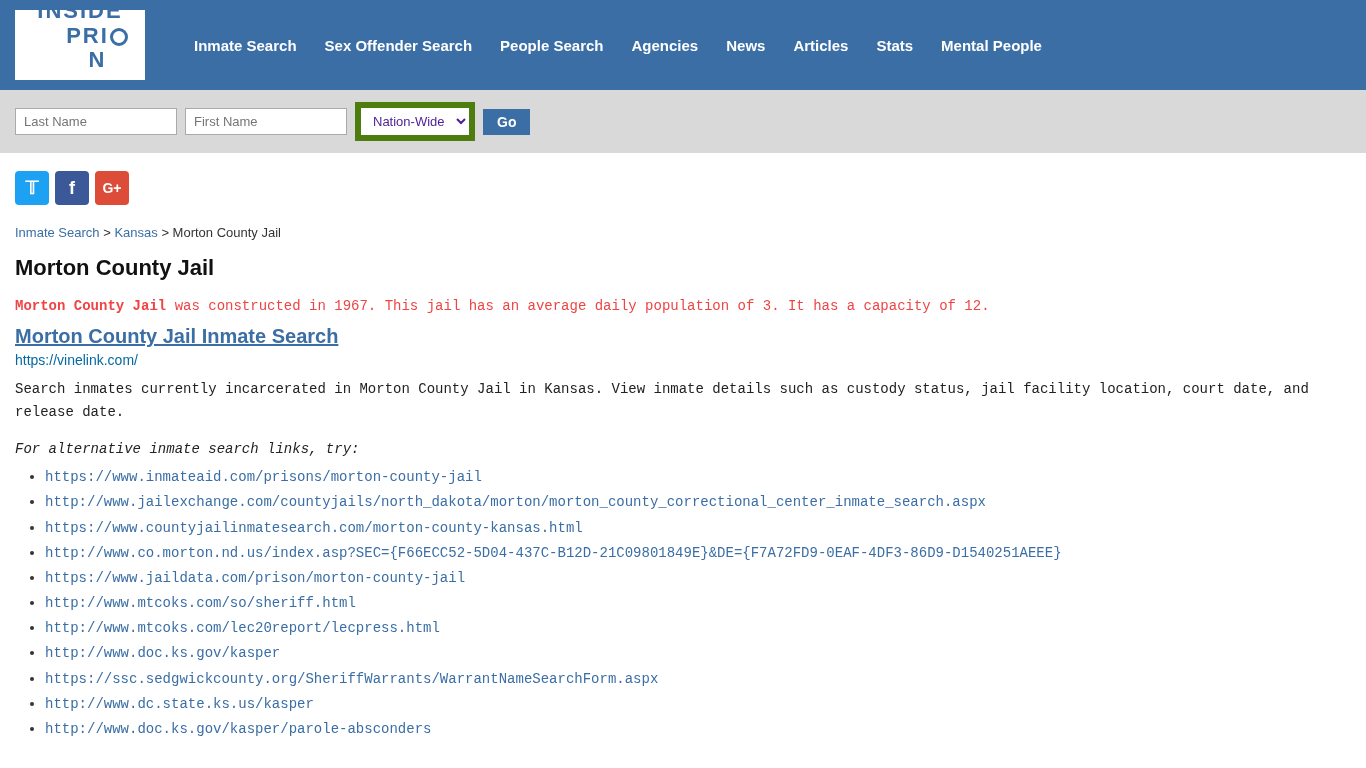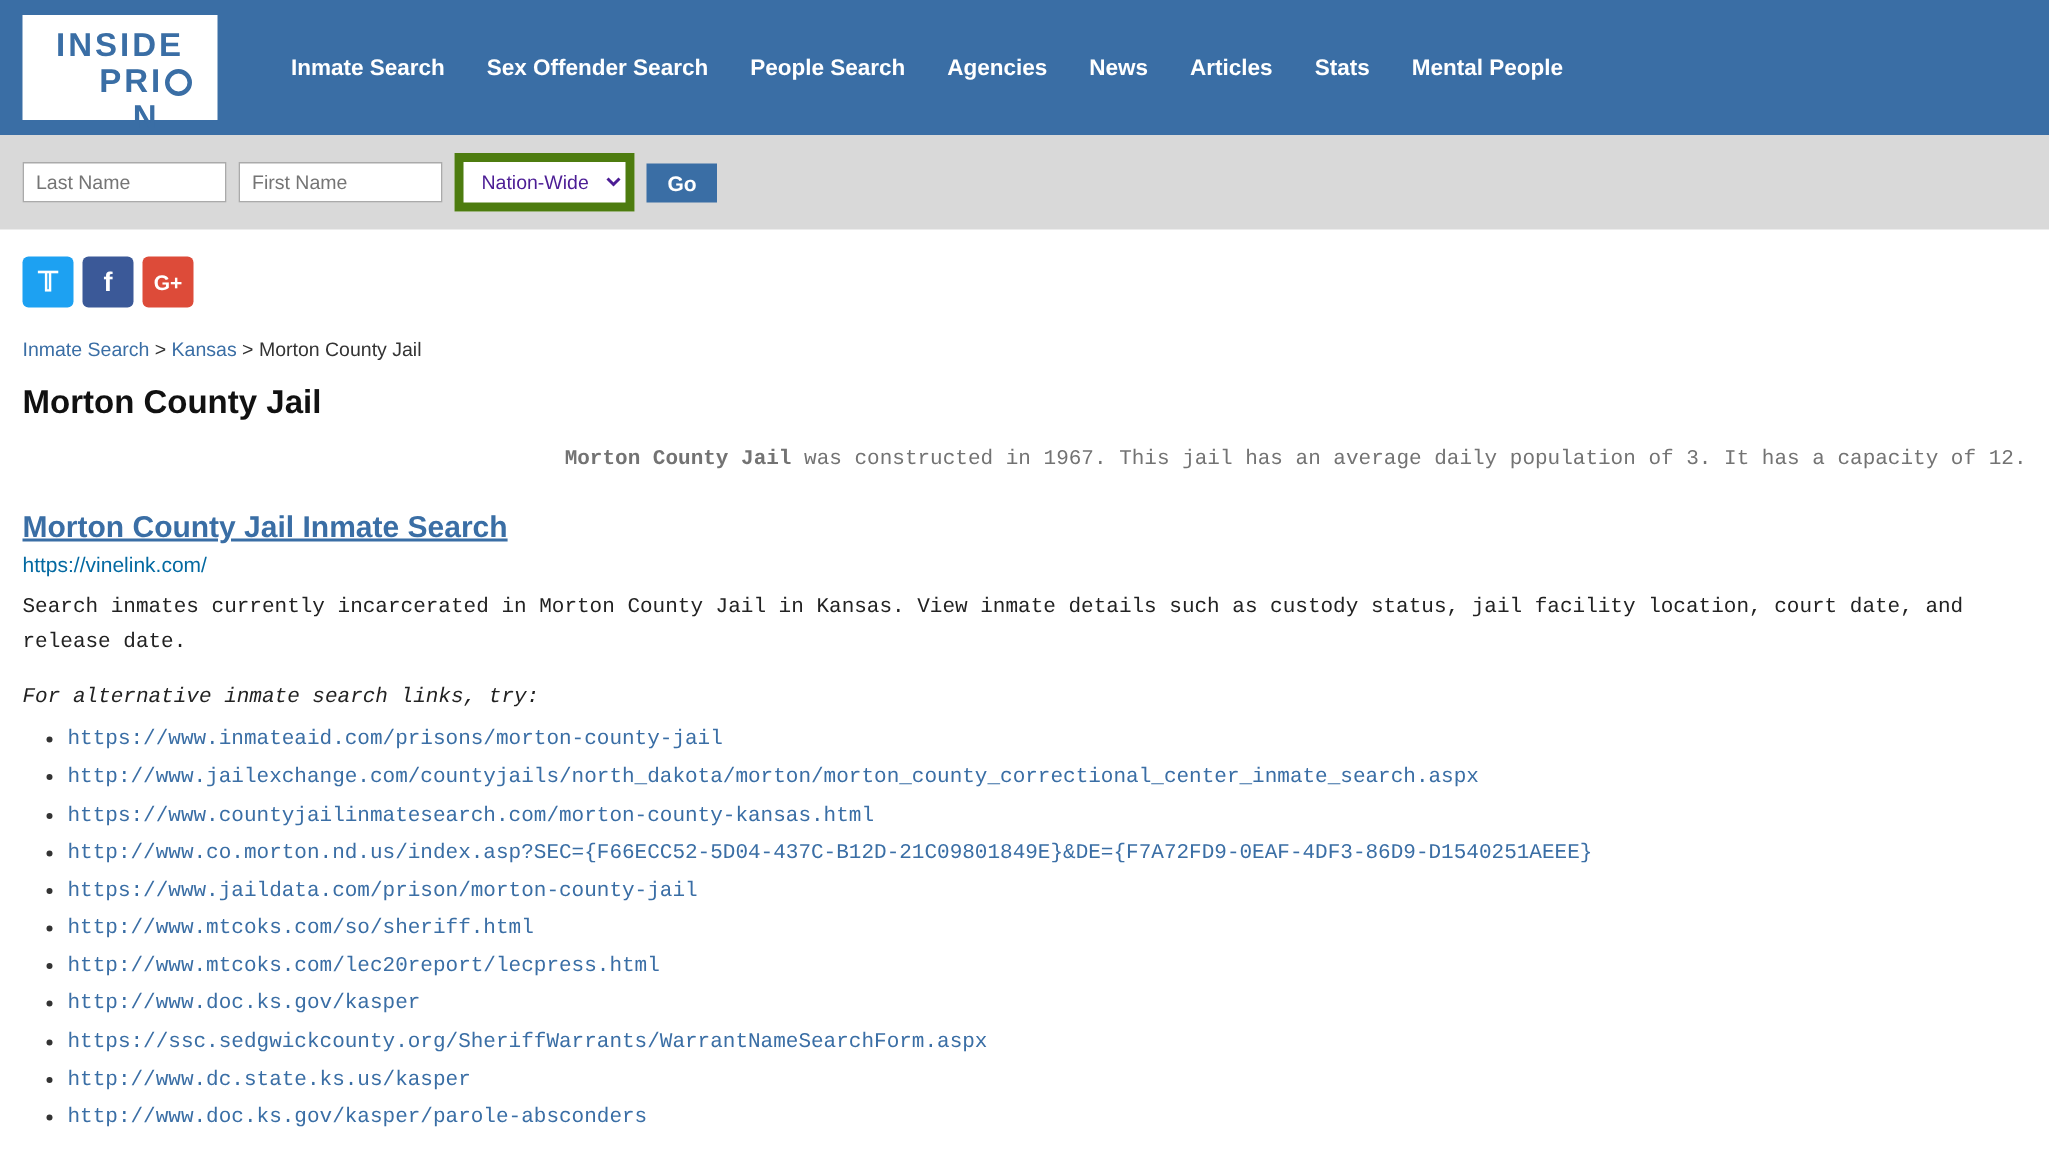--- a/index.html
+++ b/index.html
@@ -11,21 +11,21 @@
       padding: 0;
       display: flex;
       align-items: center;
       height: 90px;
     }
     .logo-area {
       background: #fff;
       margin: 10px 15px;
       padding: 8px 10px;
       display: flex;
-      align-items: flex-start;
+      align-items: flex-end;
       justify-content: center;
       width: 130px;
       height: 70px;
       flex-shrink: 0;
     }
     .logo-text {
       text-align: center;
       line-height: 1.1;
     }
     .logo-text .inside {
@@ -74,21 +74,21 @@
       background: #d9d9d9;
       padding: 12px 15px;
       display: flex;
       align-items: center;
       gap: 8px;
     }
     .search-bar input[type="text"] {
       padding: 5px 8px;
       border: 1px solid #aaa;
       font-size: 13px;
-      width: 136px;
+      width: 162px;
       color: #999;
       background: #fff;
     }
     .search-bar select {
       padding: 5px 8px;
       border: 6px solid #4d7c0f;
       font-size: 13px;
       background: #fff;
       color: #4c1d95;
     }
@@ -149,23 +149,22 @@
       font-weight: bold;
       color: #111;
       margin-bottom: 14px;
     }
 
     
     .description {
       font-family: 'Courier New', monospace;
       font-size: 14px;
       line-height: 1.6;
-      margin-bottom: 24px;
-      color: #737373;
-      text-align: right;
+      margin-bottom: 8px;
+      color: #ef4444;
     }
     .description strong {
       font-weight: bold;
     }
 
     
     .inmate-search-title {
       font-size: 20px;
       font-weight: bold;
       color: #3a6ea5;

